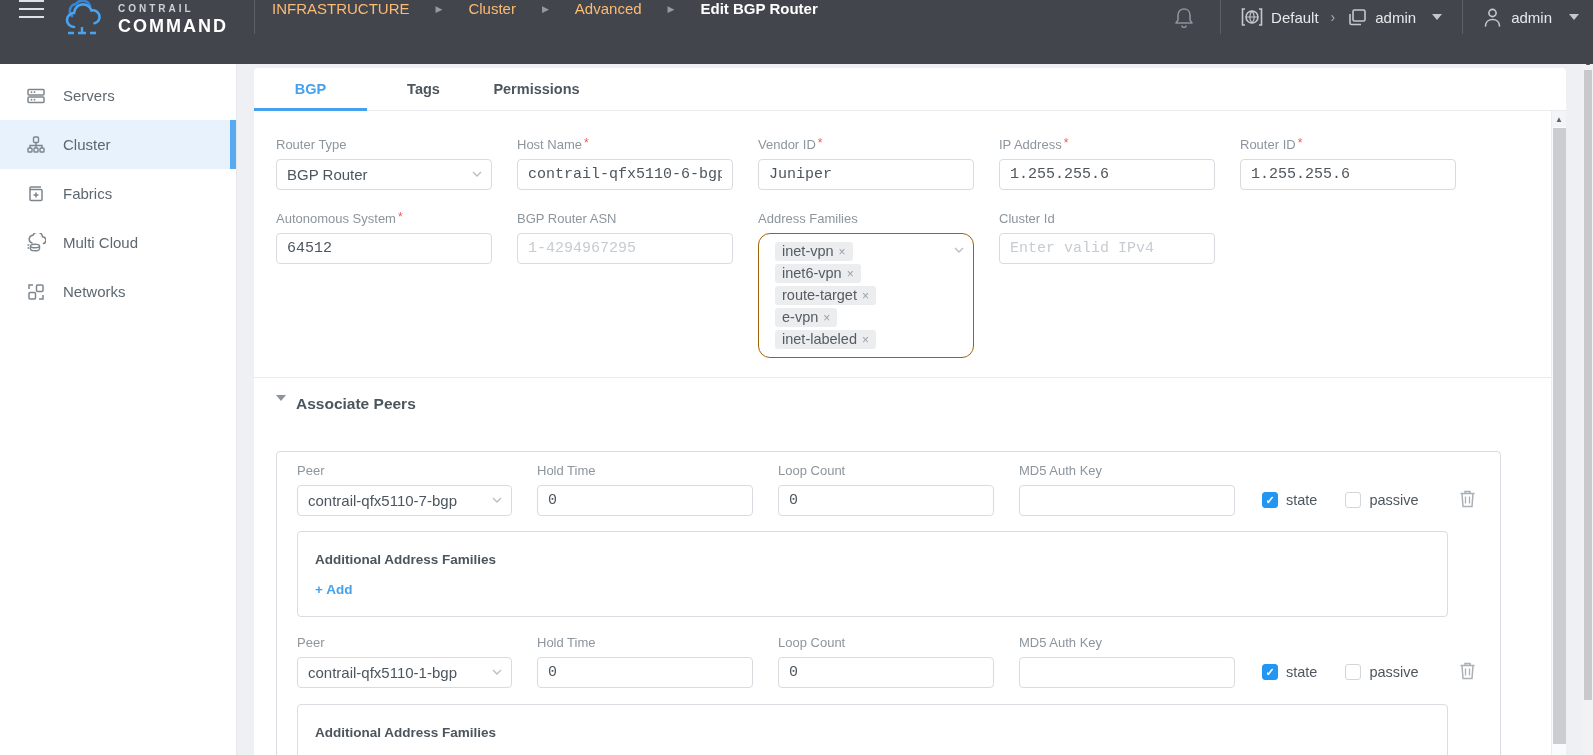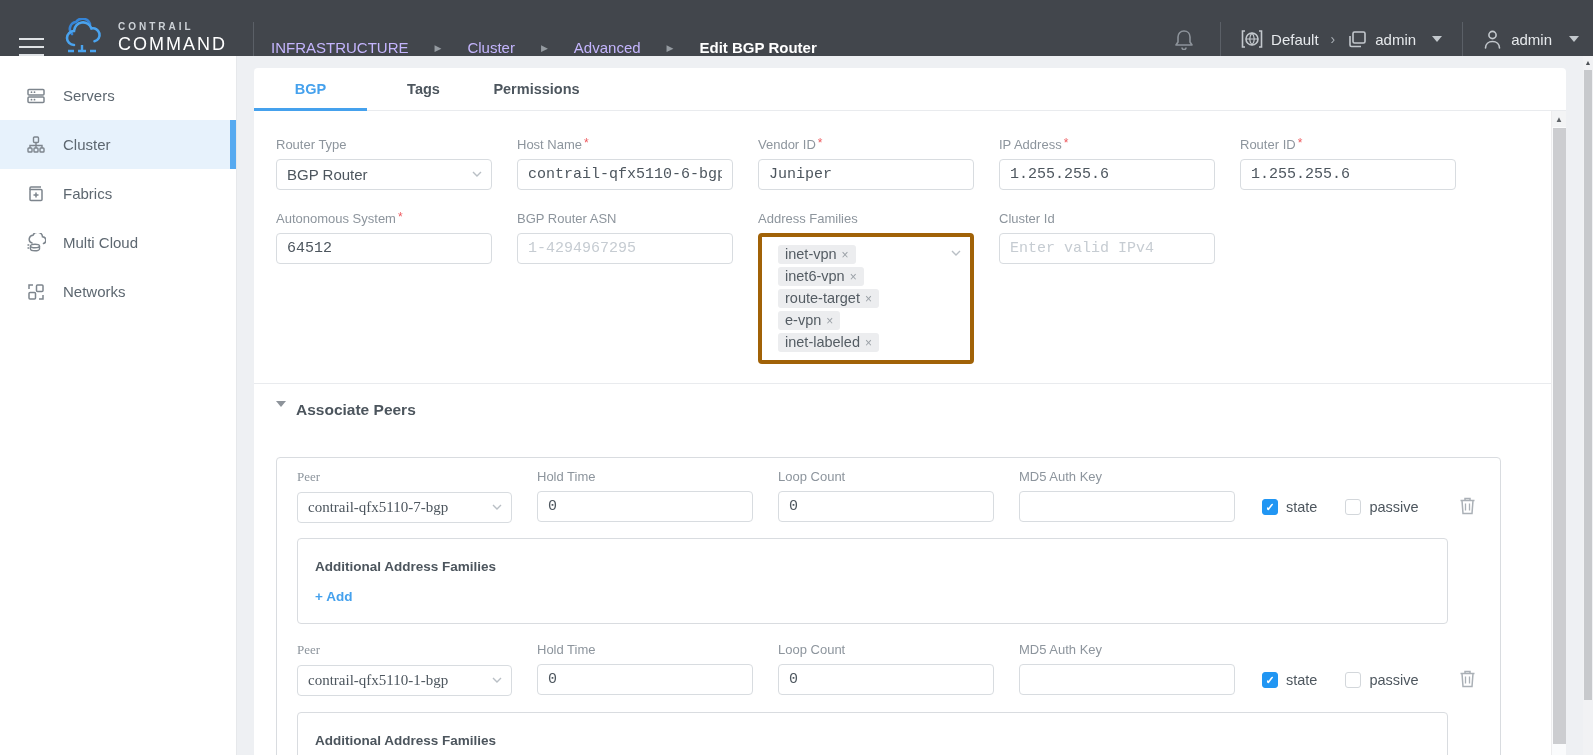--- a/index.html
+++ b/index.html
@@ -6,32 +6,32 @@
   html,body { width:1593px; height:755px; overflow:hidden; }
   body {
     font-family:"Liberation Sans", sans-serif;
     background:#eef0f3;
     color:#4d565e;
     position:relative;
   }
 
   
   .header {
-    position:absolute; top:0; left:0; width:1593px; height:56px;
-    background:#42464c; display:flex; align-items:flex-end; z-index:10;
+    position:absolute; top:0; left:0; width:1593px; height:64px;
+    background:#42464c; display:flex; align-items:flex-start; z-index:10;
   }
   .hamburger { width:62px; display:flex; flex-direction:column; gap:6px; align-items:center; cursor:pointer; }
   .hamburger span { display:block; width:25px; height:2px; background:#dfe2e5; }
   .logo { display:flex; align-items:center; gap:10px; }
   .logo-text { display:flex; flex-direction:column; line-height:1; }
   .logo-top { font-size:10px; letter-spacing:3px; color:#cdd2d7; font-weight:600; margin-bottom:3px; }
-  .logo-bottom { font-size:18px; letter-spacing:2px; color:#ffffff; font-weight:400; }
+  .logo-bottom { font-size:18px; letter-spacing:2px; color:#ffffff; font-weight:700; }
   .hdr-divider { width:1px; height:34px; background:#5b6067; margin:0 0 0 26px; }
   .breadcrumb { display:flex; align-items:center; margin-left:17px; gap:0; }
-  .bc-item { font-size:15px; color:#c4b5fd; cursor:pointer; }
+  .bc-item { font-size:15px; color:#fdba74; cursor:pointer; }
   .bc-arrow { font-size:9px; color:#959ba1; margin:0 26px; }
   .bc-current { font-size:15px; color:#ffffff; font-weight:700; }
   .hdr-right { margin-left:auto; display:flex; align-items:center; padding-right:14px; }
   .bell { margin-right:26px; cursor:pointer; display:flex; }
   .hdr-right .vsep { width:1px; height:34px; background:#5b6067; }
   .scope { display:flex; align-items:center; gap:8px; margin:0 20px; cursor:pointer; }
   .scope-label { font-size:15px; color:#e6e9ec; }
   .scope-sep { color:#a9afb5; font-size:14px; margin:0 4px; }
   .caret { width:0; height:0; border-left:5px solid transparent; border-right:5px solid transparent; border-top:6px solid #c3c8cd; margin-left:8px; }
   .user-menu { display:flex; align-items:center; gap:9px; margin-left:20px; cursor:pointer; }
@@ -79,42 +79,42 @@
     padding:0 10px; font-size:15px; color:#4d565e; background:#fff;
     font-family:Liberation Mono, monospace; outline:none;
   }
   .inp::placeholder { color:#c6ccd2; }
   .sel { position:relative; width:100%; height:31px; border:1px solid #d8dce0; border-radius:4px;
     background:#fff; display:flex; align-items:center; padding:0 26px 0 10px;
     font-size:15px; color:#4d565e; cursor:pointer; }
   .sel .chev { position:absolute; right:9px; top:11px; }
   .row2 { margin-top:21px; }
 
-  .af-box { width:216px; min-height:118px; border:4px solid #a16207; border-radius:4px;
+  .af-box { width:216px; min-height:118px; border:1px solid #a16207; border-radius:12px;
     padding:5px 6px 5px 8px; position:relative; }
   .af-box .chev { position:absolute; right:9px; top:13px; }
   .pill-row { margin:3px 0 3px 8px; }
   .pill { display:inline-block; background:#ecedef; border-radius:3px; padding:1px 7px 2px 7px;
     font-size:14.5px; color:#545c63; }
   .pill .x { color:#9aa0a6; font-size:12px; margin-left:5px; cursor:pointer; }
 
   .divider { border:0; border-top:1px solid #e9ebee; margin:19px 0 0 -22px; width:1312px; }
 
   .section-hdr { margin-top:17px; display:flex; align-items:flex-start; gap:10px; cursor:pointer; }
   .section-hdr .tri { width:0; height:0; border-left:5px solid transparent; border-right:5px solid transparent;
     border-top:6px solid #8d939a; }
   .section-hdr .txt { font-size:15.5px; font-weight:700; color:#4c555d; }
 
   .peers-box {
     margin-top:38px; width:1225px; height:620px;
     border:1px solid #d9dce0; border-radius:4px;
     padding:11px 0 0 20px;
   }
   .peer-row { display:flex; gap:25px; }
-  .peer-row .fcol-peer { width:215px;font-family:Liberation Serif, serif; }
+  .peer-row .fcol-peer { width:215px; }
   .cbgroup { display:flex; align-items:center; align-self:flex-end; margin-bottom:8px; margin-left:2px; }
   .cb { width:16px; height:16px; border:1px solid #d3d7db; border-radius:3px; background:#fff;
     display:flex; align-items:center; justify-content:center; cursor:pointer; }
   .cb.checked { background:#2196f3; border-color:#2196f3; }
   .cb.checked::after { content:"✓"; color:#fff; font-size:11px; font-weight:700; line-height:1; }
   .cb-label { font-size:14.5px; color:#4d565e; margin-left:8px; }
   .cb-passive { margin-left:28px; }
   .trash { margin-left:auto; margin-right:24px; align-self:flex-end; margin-bottom:8px; cursor:pointer; display:flex; }
 
   .addl-box { margin:15px 0 0 0; width:1151px; border:1px solid #d9dce0; border-radius:4px;

